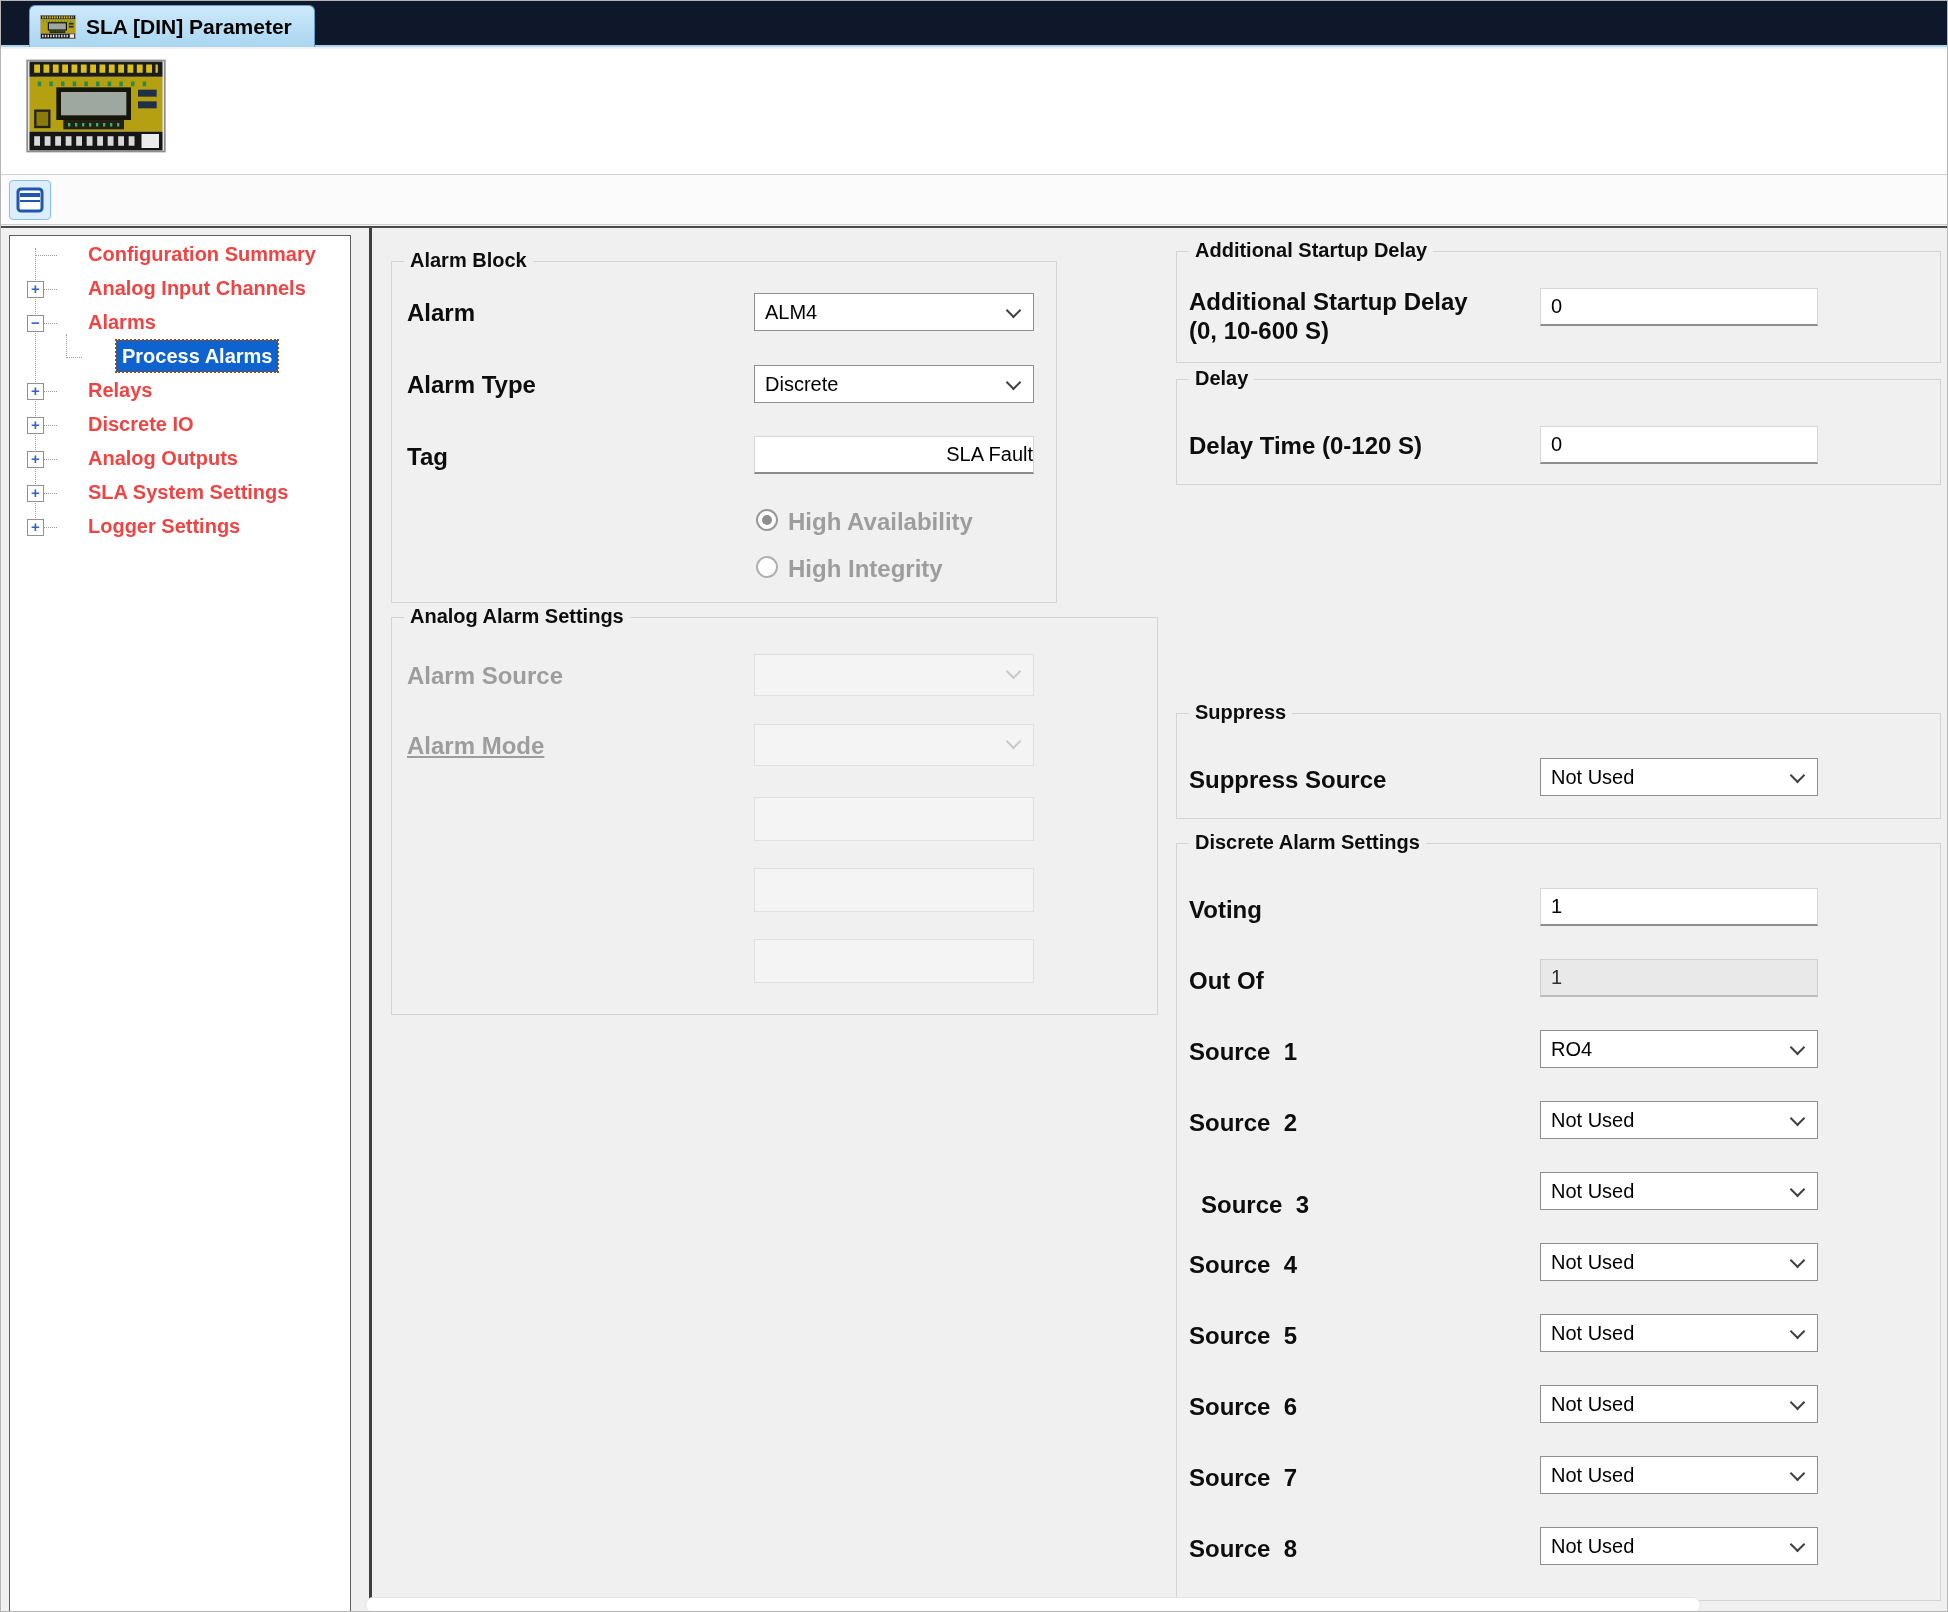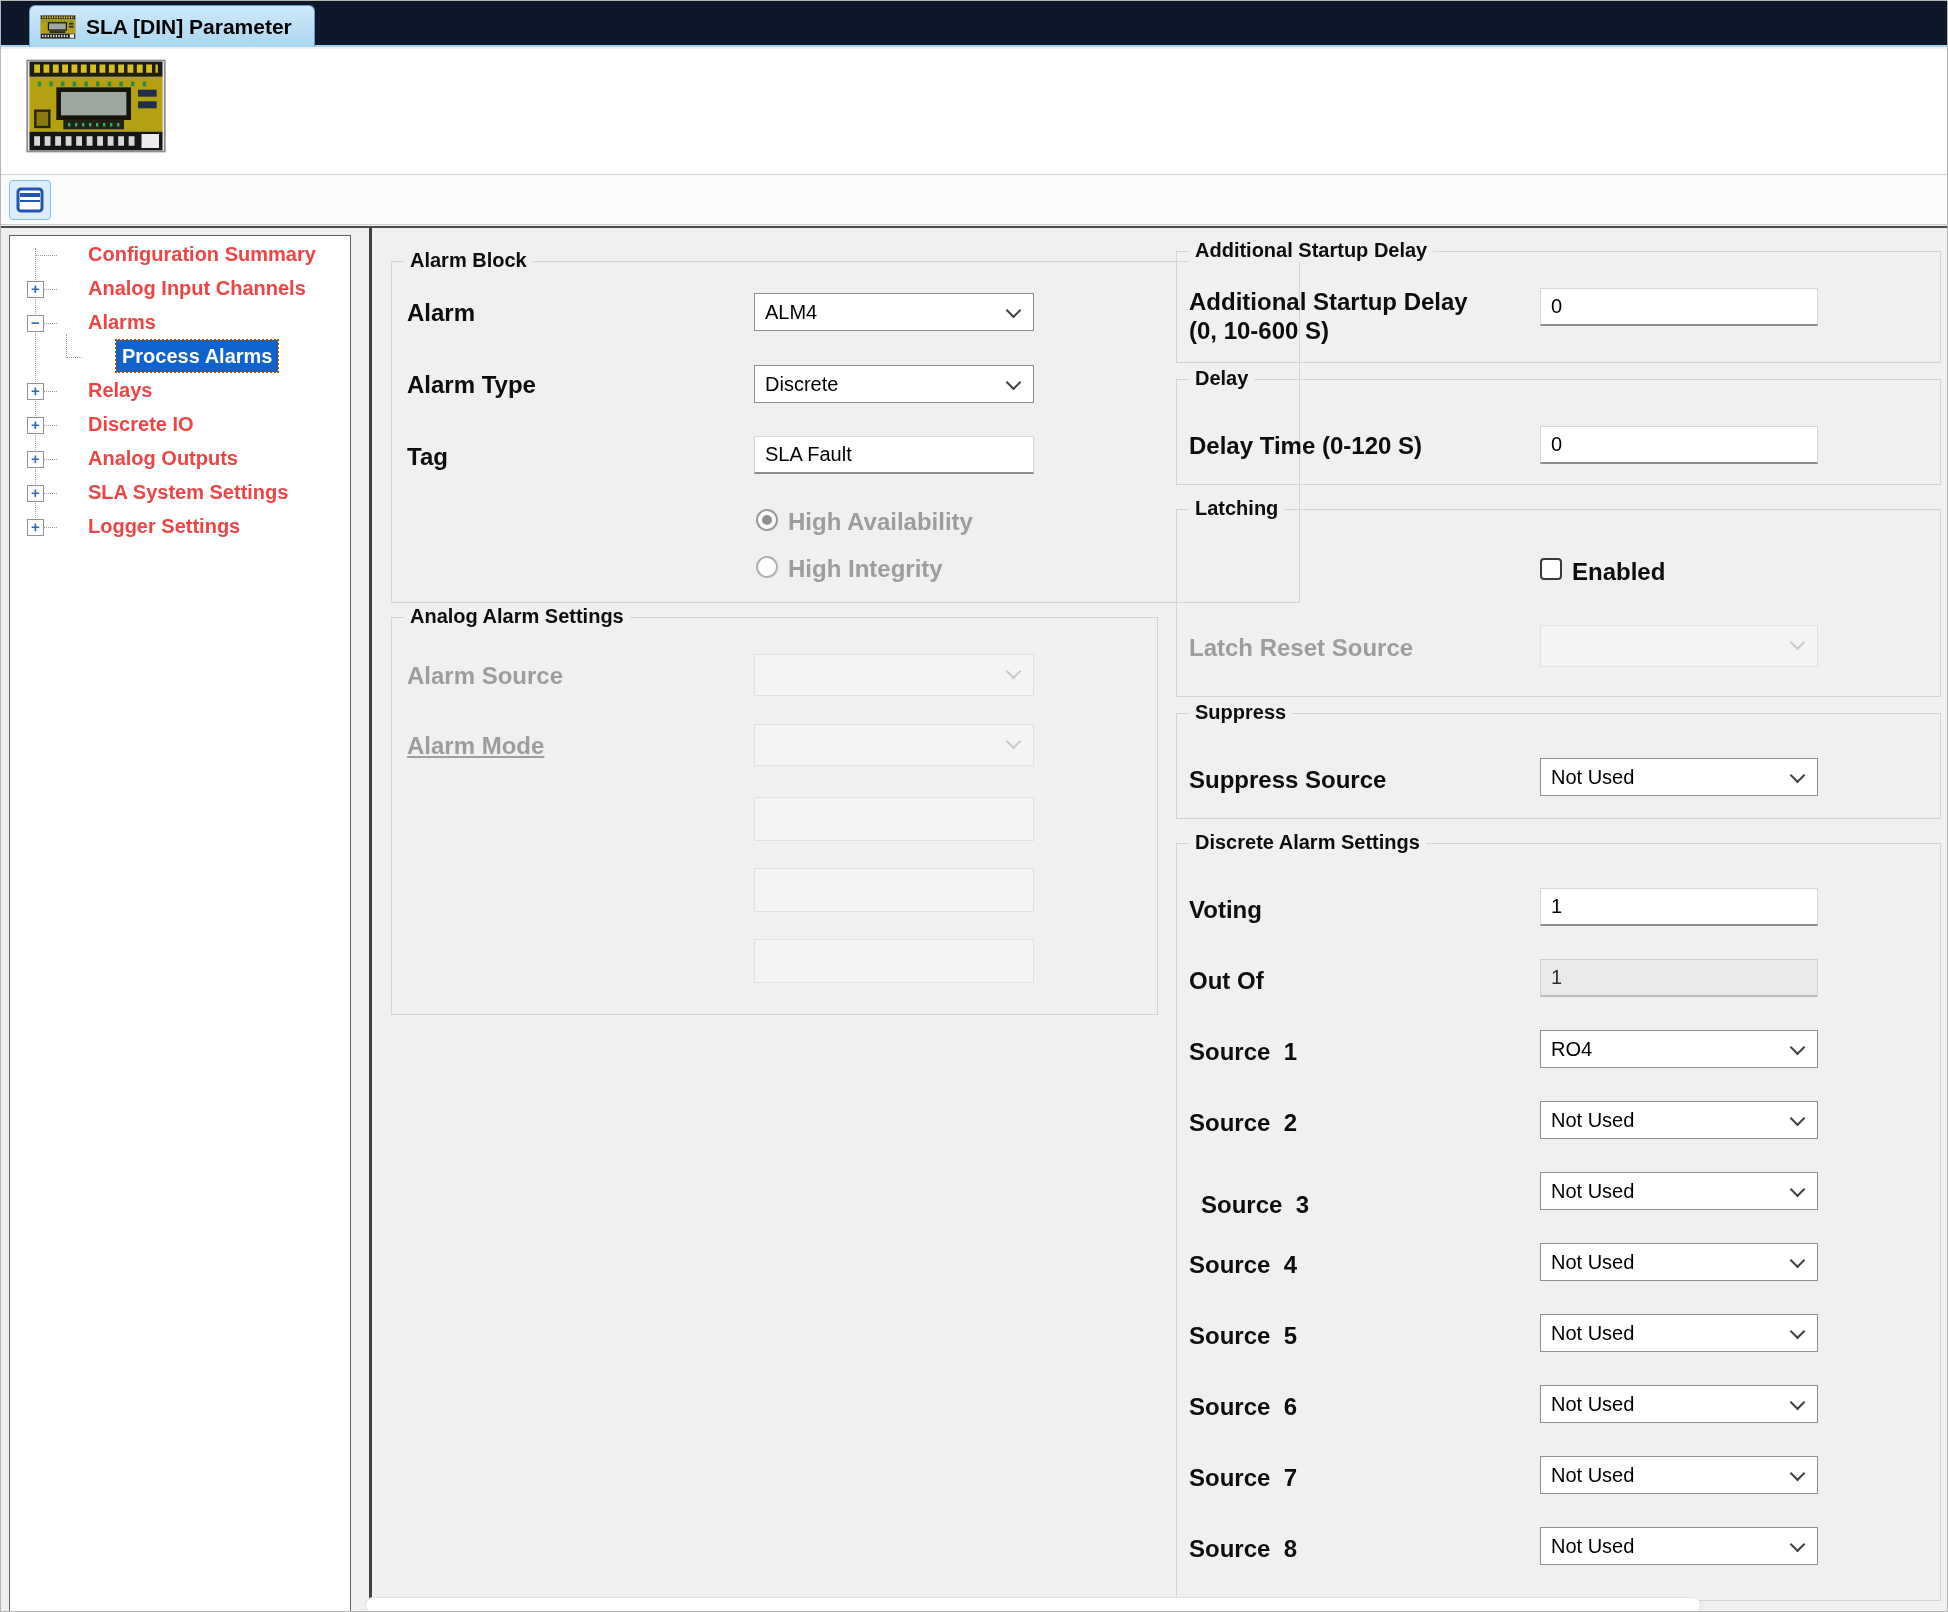--- a/index.html
+++ b/index.html
@@ -163,21 +163,21 @@
         <div class="tree-label" style="top: 206px; left: 72px;">Analog Outputs</div>
         <div class="tree-hstub" style="left: 25px; top: 257px; width: 22px;"></div>
         <div class="tree-expander" style="top: 249px;">+</div>
         <div class="tree-label" style="top: 240px; left: 72px;">SLA System Settings</div>
         <div class="tree-hstub" style="left: 25px; top: 291px; width: 22px;"></div>
         <div class="tree-expander" style="top: 283px;">+</div>
         <div class="tree-label" style="top: 274px; left: 72px;">Logger Settings</div>
       </div>
     <div class="vdivider"></div>
 
-    <div class="group" style="left:390px;top:33px;width:909px;height:342px;">
+    <div class="group" style="left:390px;top:33px;width:666px;height:342px;text-align:right;">
       <span class="group-title">Alarm Block</span>
       <span class="flabel" style="left:15px;top:37px;">Alarm</span>
       <div class="combo" style="left:362px;top:31px;width:280px;">
         <span class="combo-val">ALM4</span>
         <span class="chev"></span>
       </div>
       <span class="flabel" style="left:15px;top:109px;">Alarm Type</span>
       <div class="combo" style="left:362px;top:103px;width:280px;">
         <span class="combo-val">Discrete</span>
         <span class="chev"></span>
@@ -212,29 +212,20 @@
       <span class="flabel wrap" style="left:12px;top:36px;width:310px;">Additional Startup Delay (0, 10-600 S)</span>
       <div class="tbox" style="left:363px;top:36px;width:278px;">0</div>
     </div>
 
     <div class="group" style="left:1175px;top:151px;width:765px;height:106px;">
       <span class="group-title">Delay</span>
       <span class="flabel" style="left:12px;top:52px;">Delay Time (0-120 S)</span>
       <div class="tbox" style="left:363px;top:46px;width:278px;">0</div>
     </div>
 
-    <div class="group" style="left:1175px;top:281px;width:765px;height:188px;">
-      <span class="group-title">Latching</span>
-      <div class="check" style="left:363px;top:48px;"></div>
-      <span class="flabel" style="left:395px;top:48px;">Enabled</span>
-      <span class="flabel dis" style="left:12px;top:124px;">Latch Reset Source</span>
-      <div class="combo dis" style="left:363px;top:115px;width:278px;height:42px;">
-        <span class="chev"></span>
-      </div>
-    </div>
 
     <div class="group" style="left:1175px;top:485px;width:765px;height:106px;">
       <span class="group-title">Suppress</span>
       <span class="flabel" style="left:12px;top:52px;">Suppress Source</span>
       <div class="combo" style="left:363px;top:44px;width:278px;">
         <span class="combo-val">Not Used</span>
         <span class="chev"></span>
       </div>
     </div>
 

